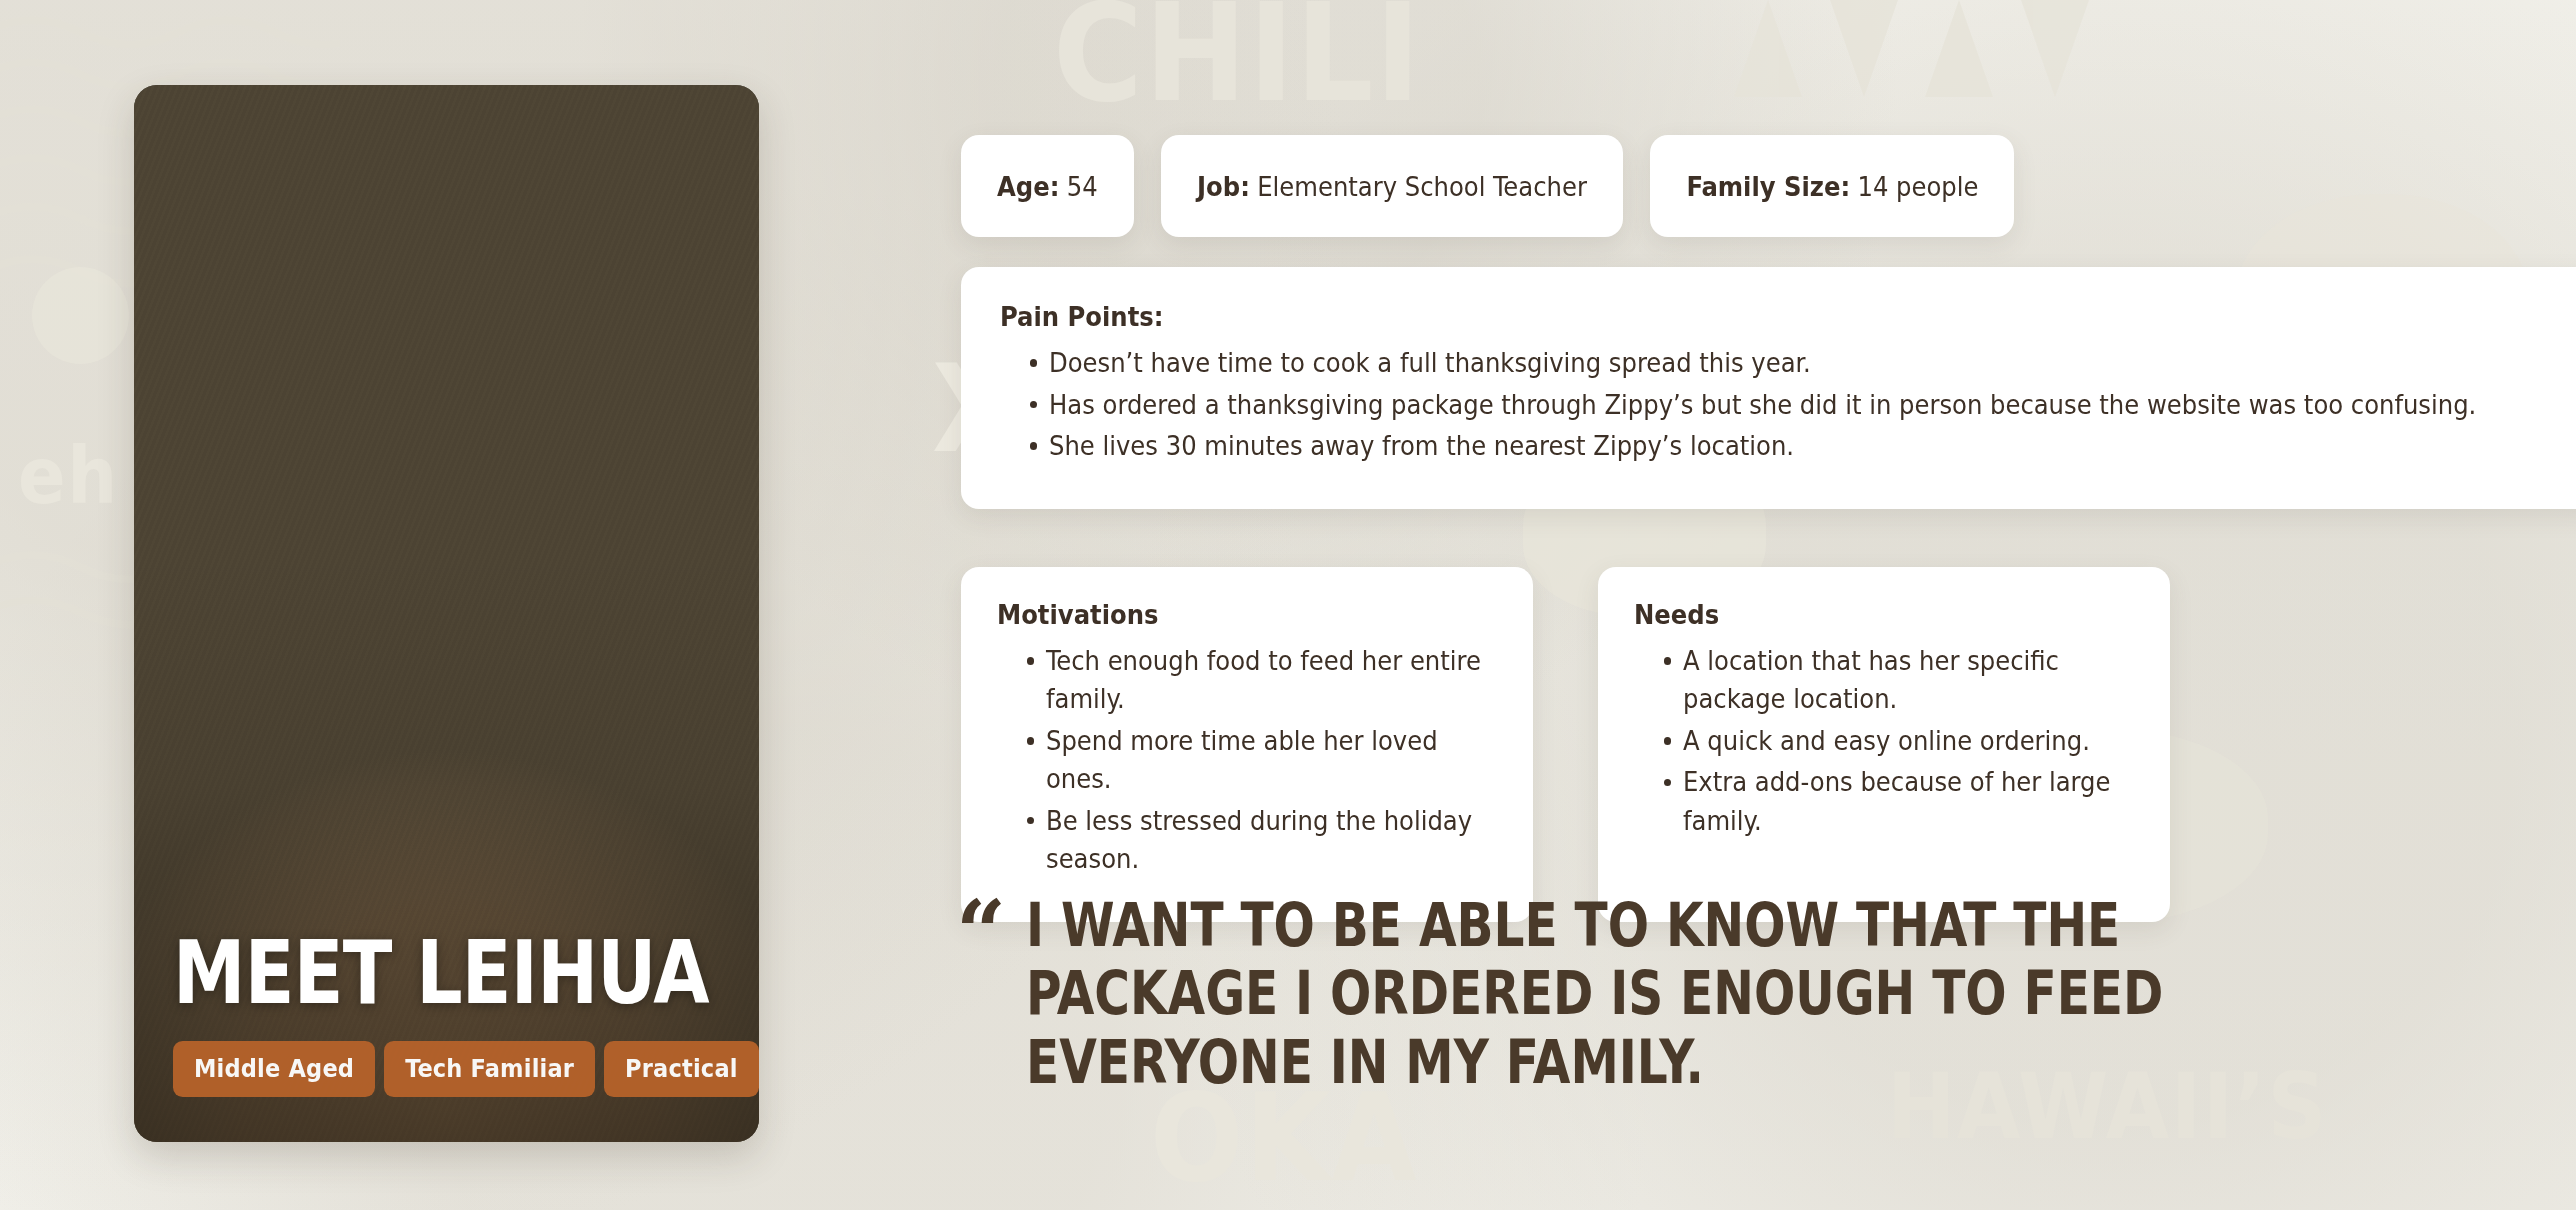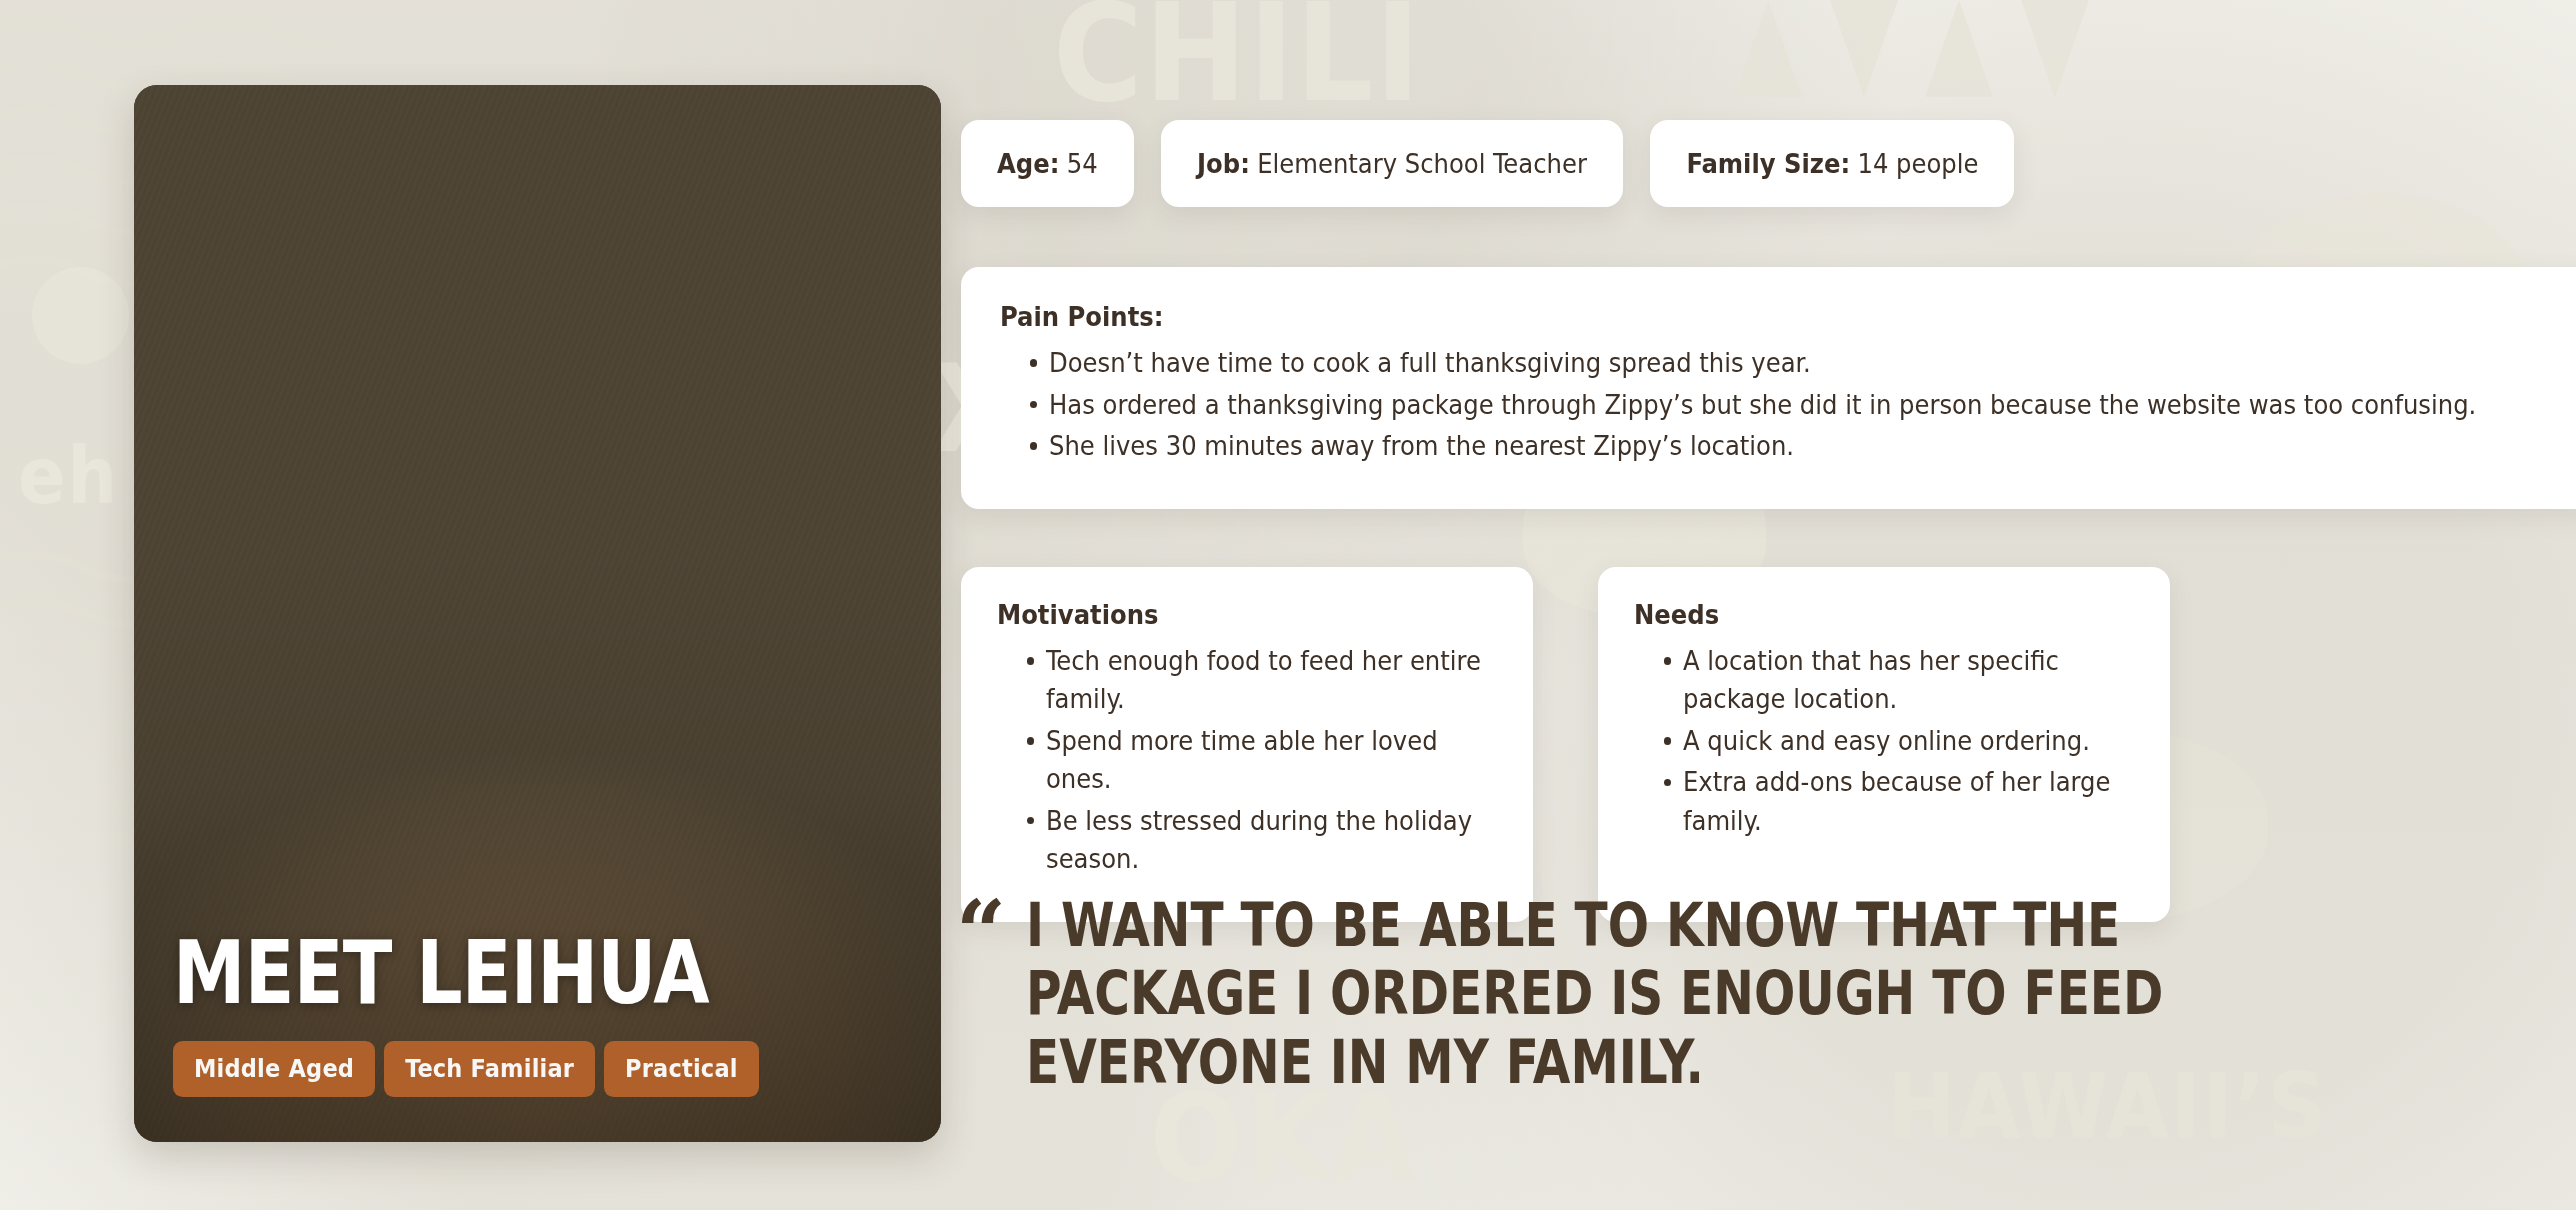--- a/index.html
+++ b/index.html
@@ -63,21 +63,21 @@
 
   .bg-blob { position: absolute; border-radius: 50%; background: #E8E5DA; opacity: .7; }
 
   
   .stage { position: absolute; inset: 0; }
 
   
   .profile-card {
     position: absolute;
     left: 134px; top: 85px;
-    width: 807px; height: 1057px;
+    width: 625px; height: 1057px;
     border-radius: 23px;
     overflow: hidden;
     box-shadow: 0 14.6px 37px rgba(60,50,35,0.18);
     background: #4c4a3c;
   }
   .photo {
     position: absolute; inset: 0;
     background:
       
       radial-gradient(ellipse 60% 34% at 50% 97%, #7a6347 0%, #6a5740 55%, #4d4434 100%),
@@ -154,29 +154,30 @@
     box-shadow: 0 8px 24px rgba(80,70,55,0.10);
   }
 
   .fact-row {
     position: absolute;
     left: 0; top: 120px;
     display: flex;
     gap: 27.5px;
   }
   .fact-chip {
-    height: 87px;
+    height: 102px;
     display: flex;
     align-items: center;
     justify-content: center;
     padding: 0 36px;
     font-size: 27px;
     color: #3D3026;
     white-space: nowrap;
     border-radius: 18px;
+    margin-top: 15px;
   }
   .fact-chip .k { font-weight: 700; margin-right: 7.3px; }
   .fact-chip .v { font-weight: 400; }
 
   .pain-card {
     position: absolute;
     left: 0; top: 267px;
     width: 1640px;
     padding: 34px 39px 32px;
   }

